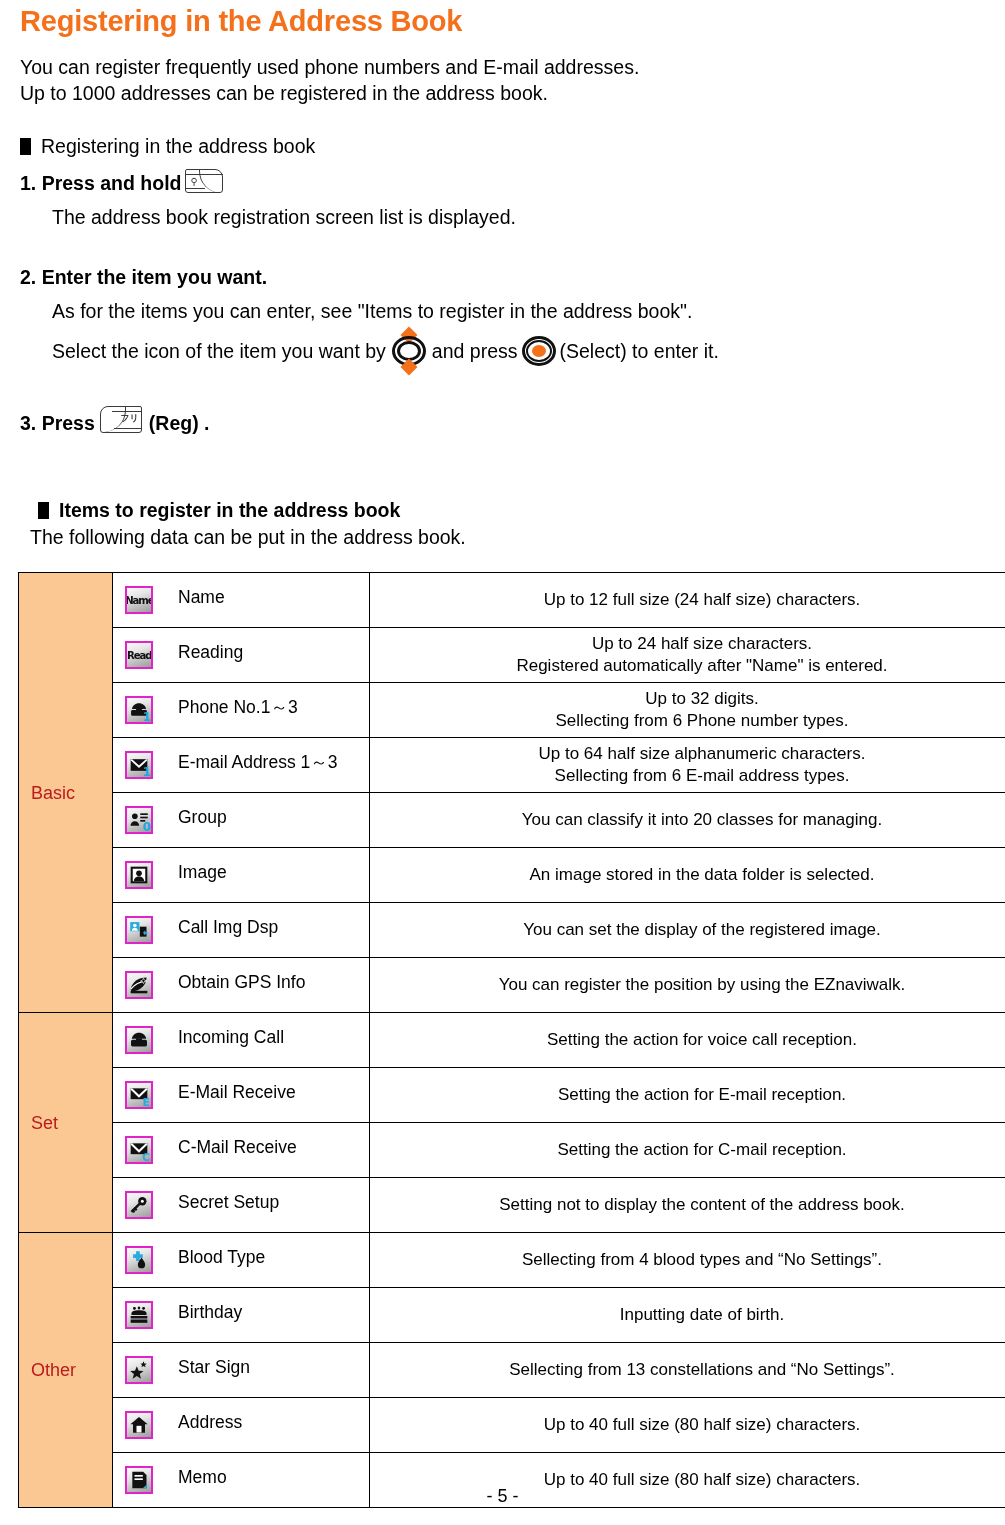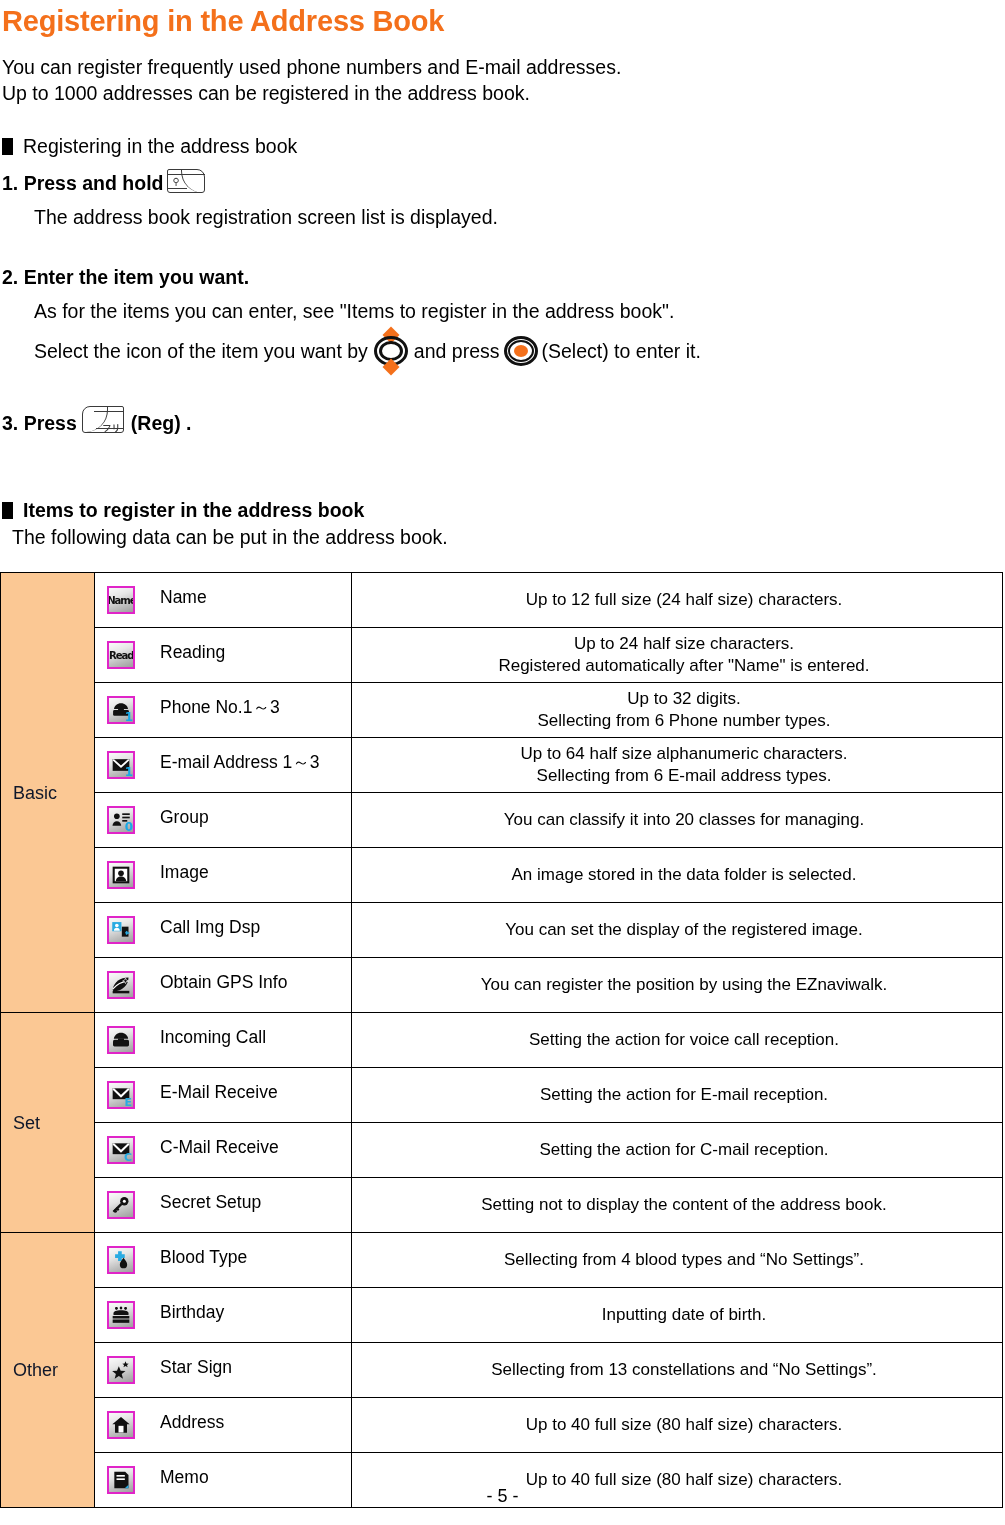--- a/index.html
+++ b/index.html
@@ -13,21 +13,21 @@
     font-family: "Liberation Sans", sans-serif;
     color: #000000;
     position: relative;
     overflow: hidden;
   }
   .page {
     position: relative;
     width: 1005px;
     height: 1525px;
     box-sizing: border-box;
-    padding: 0 0 0 0;
+    padding: 0 0 0 18px;
   }
 
   
   .doc-title {
     color: #F4701B;
     font-size: 29px;
     font-weight: bold;
     letter-spacing: -0.2px;
     margin: 0;
     padding: 4px 0 0 2px;
@@ -41,21 +41,21 @@
   }
   .intro div { white-space: nowrap; }
 
   .sect-head {
     font-size: 19.5px;
     line-height: 24px;
     padding: 28px 0 0 2px;
     display: flex;
     align-items: center;
   }
-  .sect-head.bold { font-weight: bold; }
+  .sect-head.bold { font-weight: bold; margin-left: 18px; }
   .blk-marker {
     display: inline-block;
     width: 11px;
     height: 17px;
     background: #000;
     margin-right: 10px;
     flex: 0 0 auto;
   }
 
   .step {
@@ -165,21 +165,21 @@
   }
   .key-reg .botbar {
     position: absolute;
     left: 14px; bottom: 3px;
     width: 28px; height: 5px;
     border-top: 1.3px solid #3a3a3a;
     box-sizing: border-box;
   }
   .key-reg .mark {
     position: absolute;
-    right: 5px; top: 20px;
+    right: 5px; top: 10px;
     font-size: 9px;
     line-height: 9px;
     color: #3a3a3a;
     font-family: "DejaVu Sans", sans-serif;
   }
 
   
   .key-nav {
     display: inline-block;
     position: relative;
@@ -261,21 +261,21 @@
     vertical-align: middle;
     font-size: 17px;
     line-height: 22px;
   }
   td.cat {
     width: 80px;
     background: #FBC894;
     font-size: 18px;
     text-align: left;
     padding-left: 12px;
-    color: #0f172a;
+    color: #b91c1c;
   }
   td.item {
     width: 240px;
     padding: 4px 4px 4px 12px;
     height: 46px;
   }
   td.desc {
     padding: 5px 0 5px 14px;
   }
   .item-inner {

